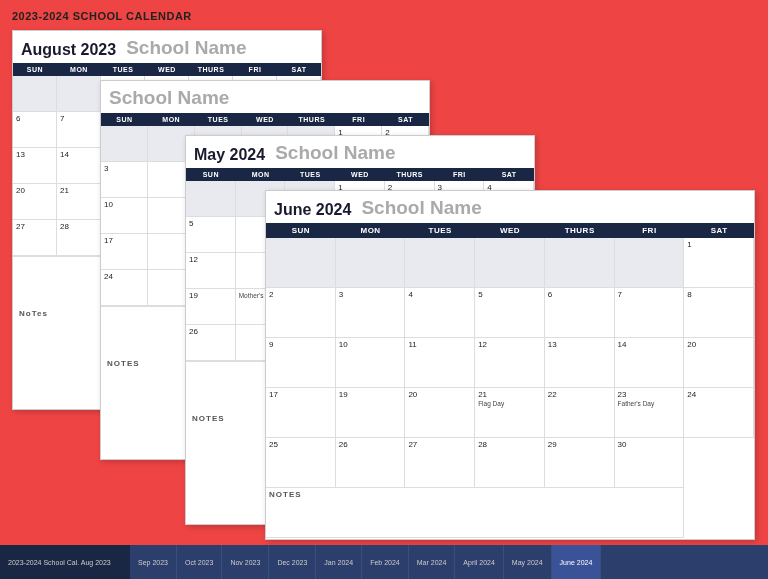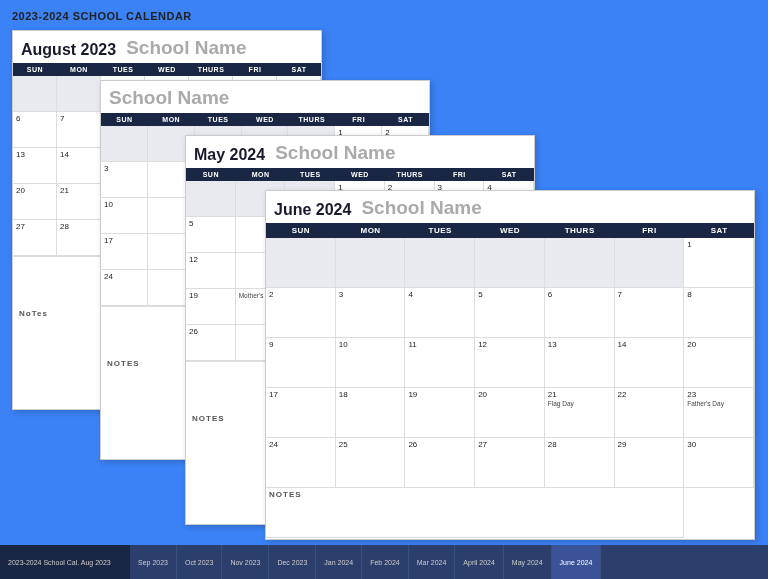--- a/index.html
+++ b/index.html
@@ -8,21 +8,21 @@
       background: #e8e8e8;
       width: 768px;
       height: 579px;
       overflow: hidden;
       position: relative;
     }
 
     .main-container {
       width: 768px;
       height: 545px;
-      background: #3b82f6;
+      background: #ef4444;
       position: relative;
       padding: 10px 12px 8px 12px;
       overflow: hidden;
     }
 
     .app-title {
       font-size: 11px;
       font-weight: bold;
       color: #222;
       margin-bottom: 4px;
@@ -511,23 +511,20 @@
         </div>
       <div class="cal-cell">
           <span class="day-num">14</span>
         </div>
       <div class="cal-cell">
           <span class="day-num">20</span>
         </div>
 
       <div class="cal-cell">
           <span class="day-num">17</span>
-        </div>
-      <div class="cal-cell">
-          <span class="day-num">18</span>
         </div>
       <div class="cal-cell">
           <span class="day-num">19</span>
         </div>
       <div class="cal-cell">
           <span class="day-num">20</span>
         </div>
       <div class="cal-cell"><span class="day-num">21</span><span class="event-text">Flag Day</span></div>
       <div class="cal-cell">
           <span class="day-num">22</span>

